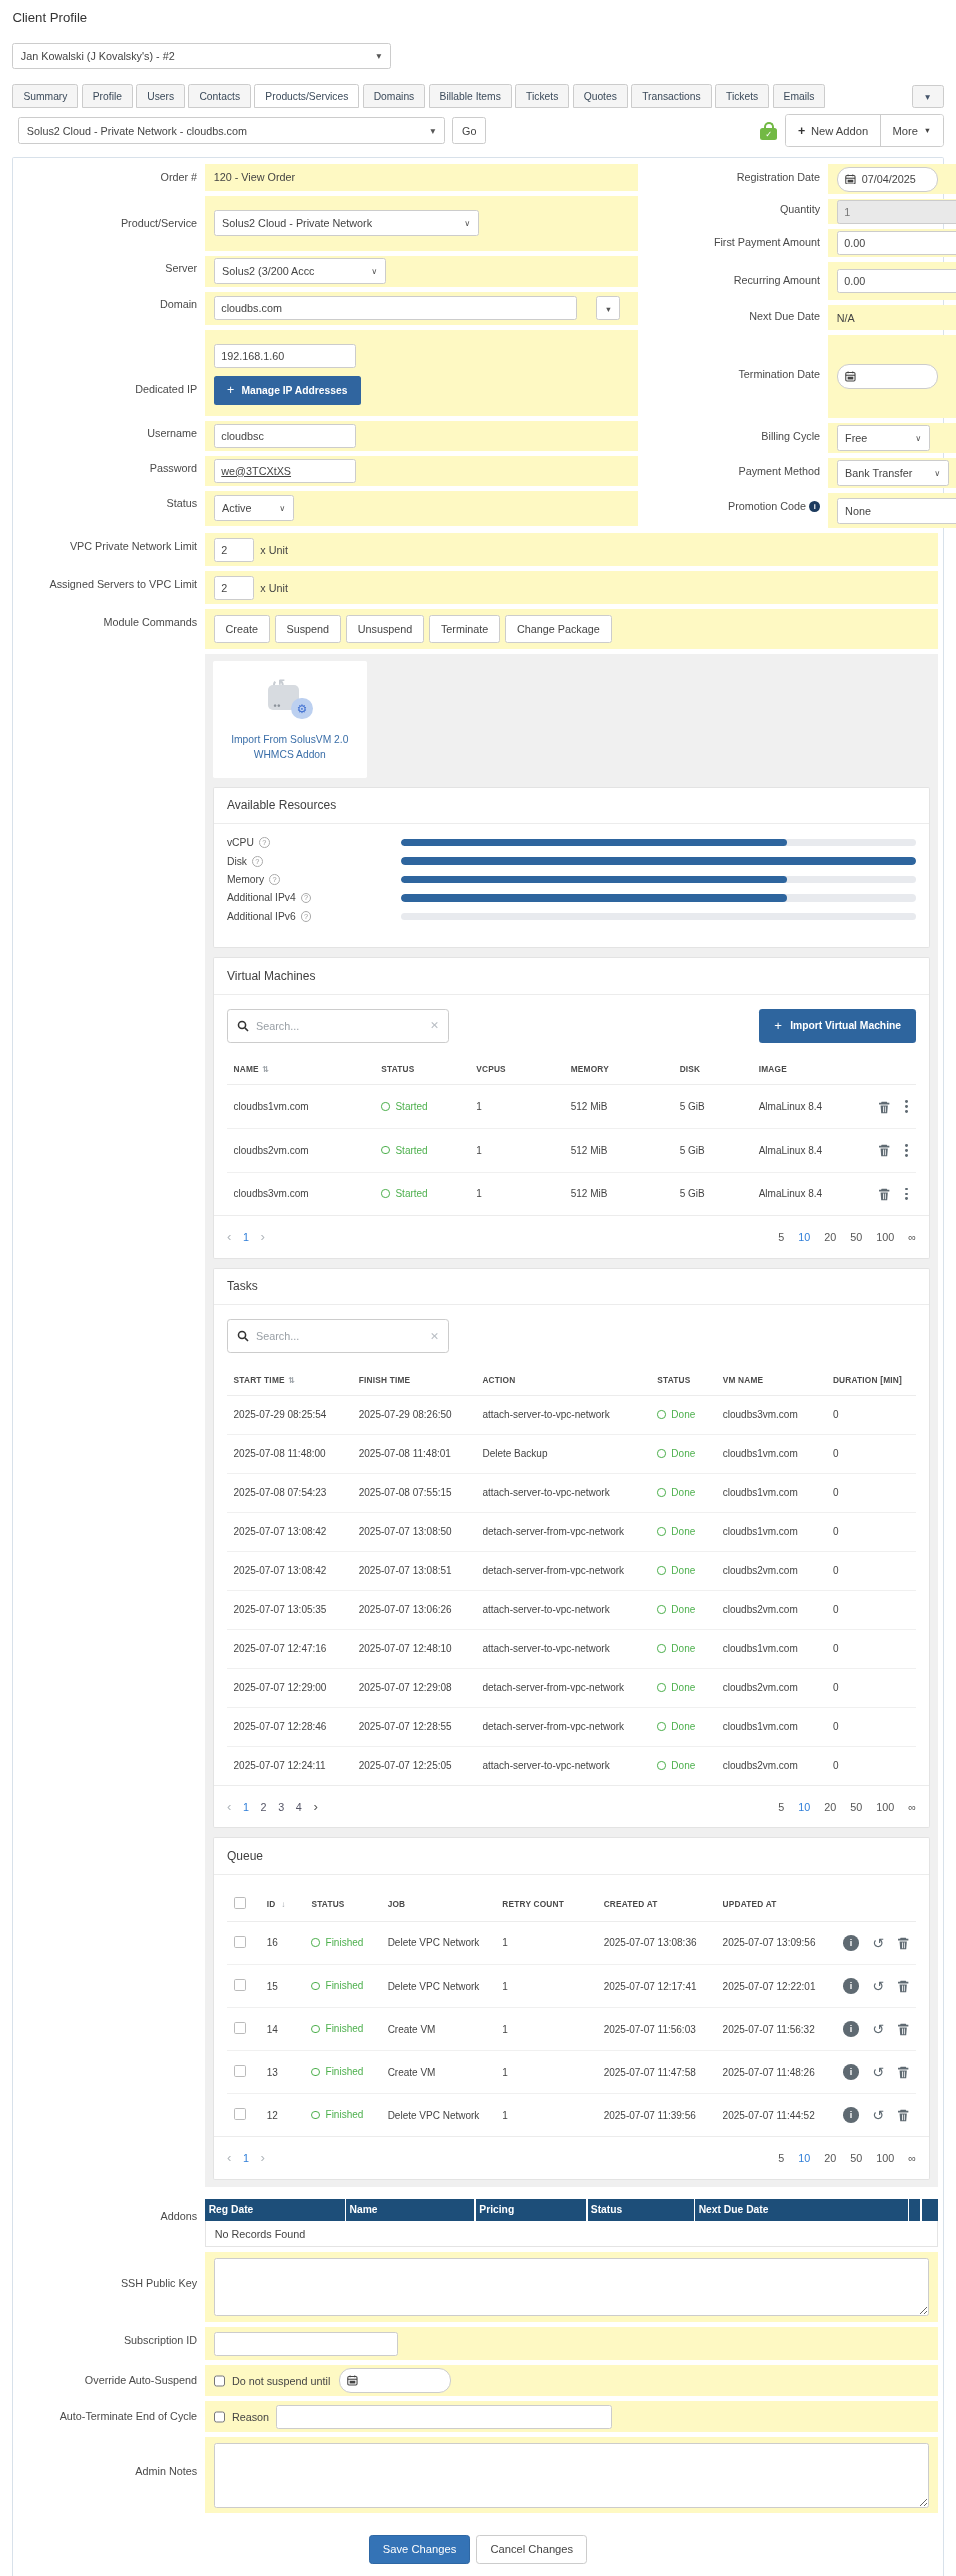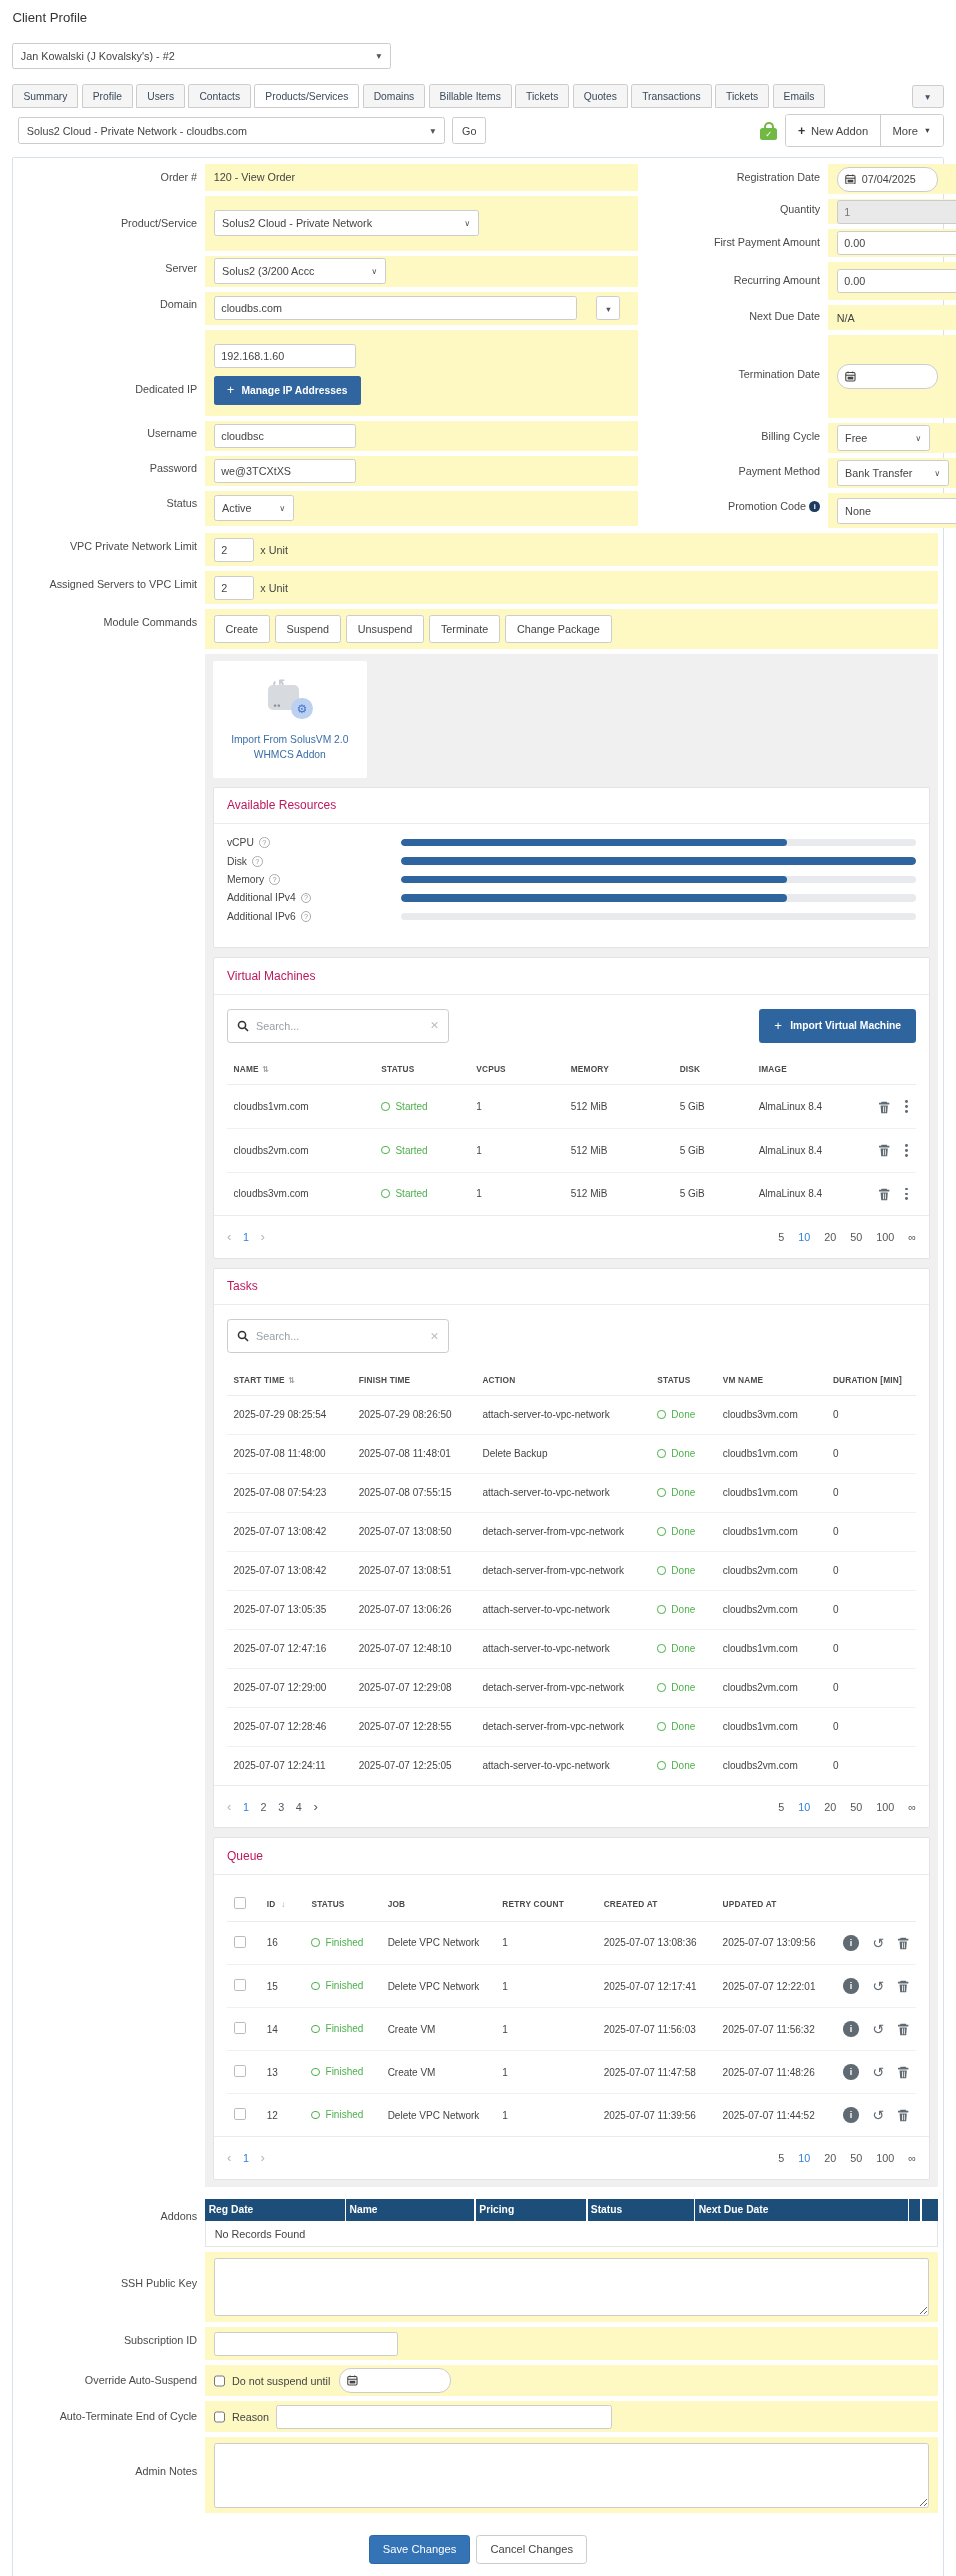--- a/index.html
+++ b/index.html
@@ -81,21 +81,21 @@
   .import-card { width:154px; background:#fff; border-radius:1.7px; padding:11.6px 8.3px 15px 8.3px; text-align:center; cursor:pointer; }
   .import-ic { position:relative; width:46px; height:43px; margin:5px auto 11.6px auto; }
   .import-ic .drive { position:absolute; left:1.7px; top:6.6px; width:31px; height:25px; background:#d7dbe0; border-radius:5px; }
   .import-ic .drive-dots { position:absolute; left:6.6px; top:23px; color:#8b929a; font-size:9px; font-weight:bold; letter-spacing:0.8px; }
   .import-ic .arrow { position:absolute; left:5px; top:-1.7px; color:#c7ccd2; font-size:16.6px; font-weight:bold; }
   .import-ic .gearball { position:absolute; right:0; bottom:1.7px; width:21.5px; height:21.5px; border-radius:50%; background:#bcd0f0;
     display:flex; align-items:center; justify-content:center; color:#3f6fd1; font-size:11.6px; }
   .import-label { color:#3a6ea8; font-size:10.3px; line-height:1.45; }
 
   .card { background:#fff; border:0.8px solid #e3e3e3; border-radius:1.7px; margin-top:9px; }
-  .card-title { font-size:12px; color:#be185d; padding:10.8px 13.2px; border-bottom:0.8px solid #ececec; }
+  .card-title { font-size:12px; color:#404040; padding:10.8px 13.2px; border-bottom:0.8px solid #ececec; }
   .card-body { padding:0 13.2px; }
 
   
   .res-rows { padding:13.2px 13.2px 18px 13.2px; }
   .res-row { display:flex; align-items:center; margin-bottom:7.4px; }
   .res-label { width:124px; flex:0 0 124px; font-size:10.3px; color:#444; display:flex; align-items:center; gap:5px; }
   .help-ic { width:10.8px; height:10.8px; border:0.8px solid #aaa; border-radius:50%; color:#999; font-size:7.4px;
     display:inline-flex; align-items:center; justify-content:center; }
   .res-bar-wrap { flex:1; margin-left:50px; }
   .res-track { height:7.4px; background:#e8eaee; border-radius:4.1px; overflow:hidden; }
@@ -263,21 +263,21 @@
         <div class="frow">
           <div class="flabel">Username</div>
           <div class="fval" style="height:30px;">
             <input class="tinput" style="width: 142px;" value="cloudbsc">
           </div>
         </div>
 
         <div class="frow">
           <div class="flabel">Password</div>
           <div class="fval" style="height:30px;">
-            <input class="tinput" style="width: 142px;" value="we@3TCXtXS">
+            <input class="tinput" style="width: 142px; text-decoration: underline;" value="we@3TCXtXS">
           </div>
         </div>
 
         <div class="frow">
           <div class="flabel">Status</div>
           <div class="fval" style="height:35px;">
             <div class="selbox" style="width:80px;">
               <span>Active</span>
               <span class="caret">∨</span>
             </div>

